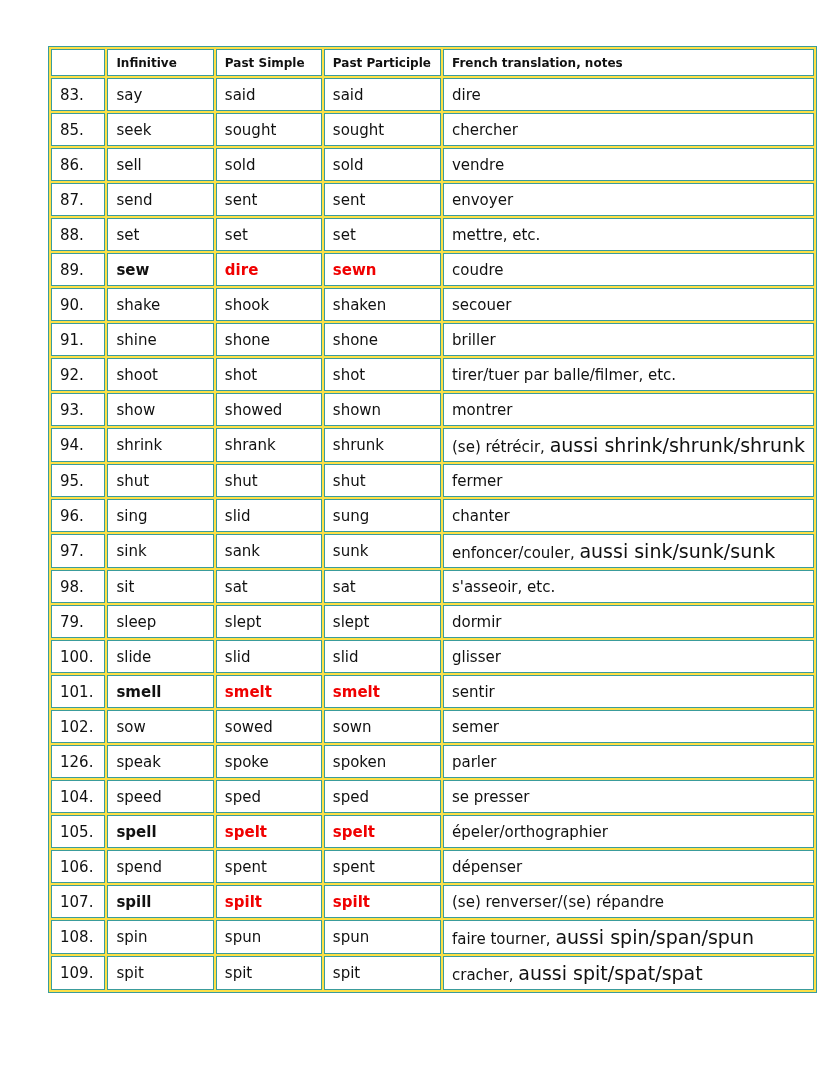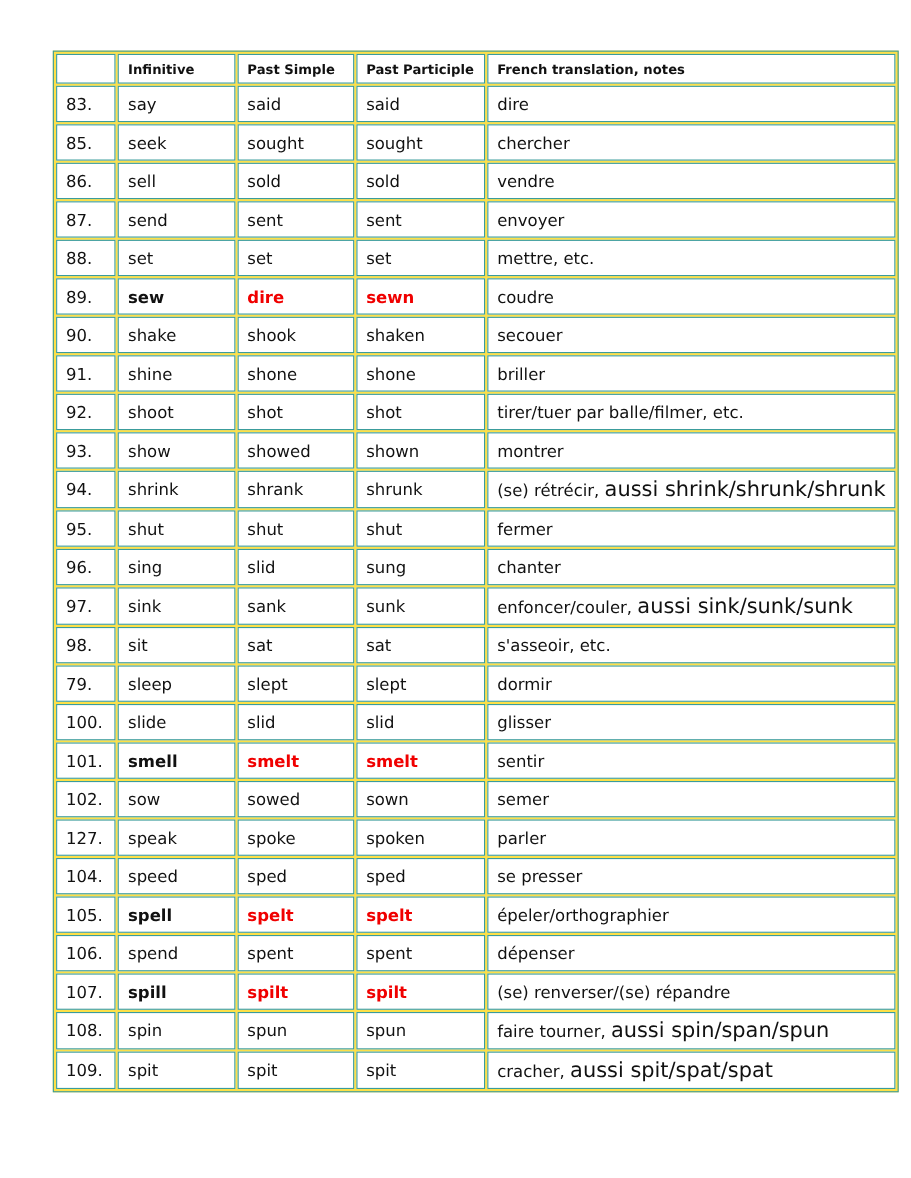--- a/index.html
+++ b/index.html
@@ -200,21 +200,21 @@
           <td class="fr"><span>sentir</span></td>
         </tr>
         <tr>
           <td class="num">102.</td>
           <td class="inf">sow</td>
           <td class="past">sowed</td>
           <td class="pp">sown</td>
           <td class="fr"><span>semer</span></td>
         </tr>
         <tr>
-          <td class="num">127.</td>
+          <td class="num">126.</td>
           <td class="inf">speak</td>
           <td class="past">spoke</td>
           <td class="pp">spoken</td>
           <td class="fr"><span>parler</span></td>
         </tr>
         <tr>
           <td class="num">104.</td>
           <td class="inf">speed</td>
           <td class="past">sped</td>
           <td class="pp">sped</td>

